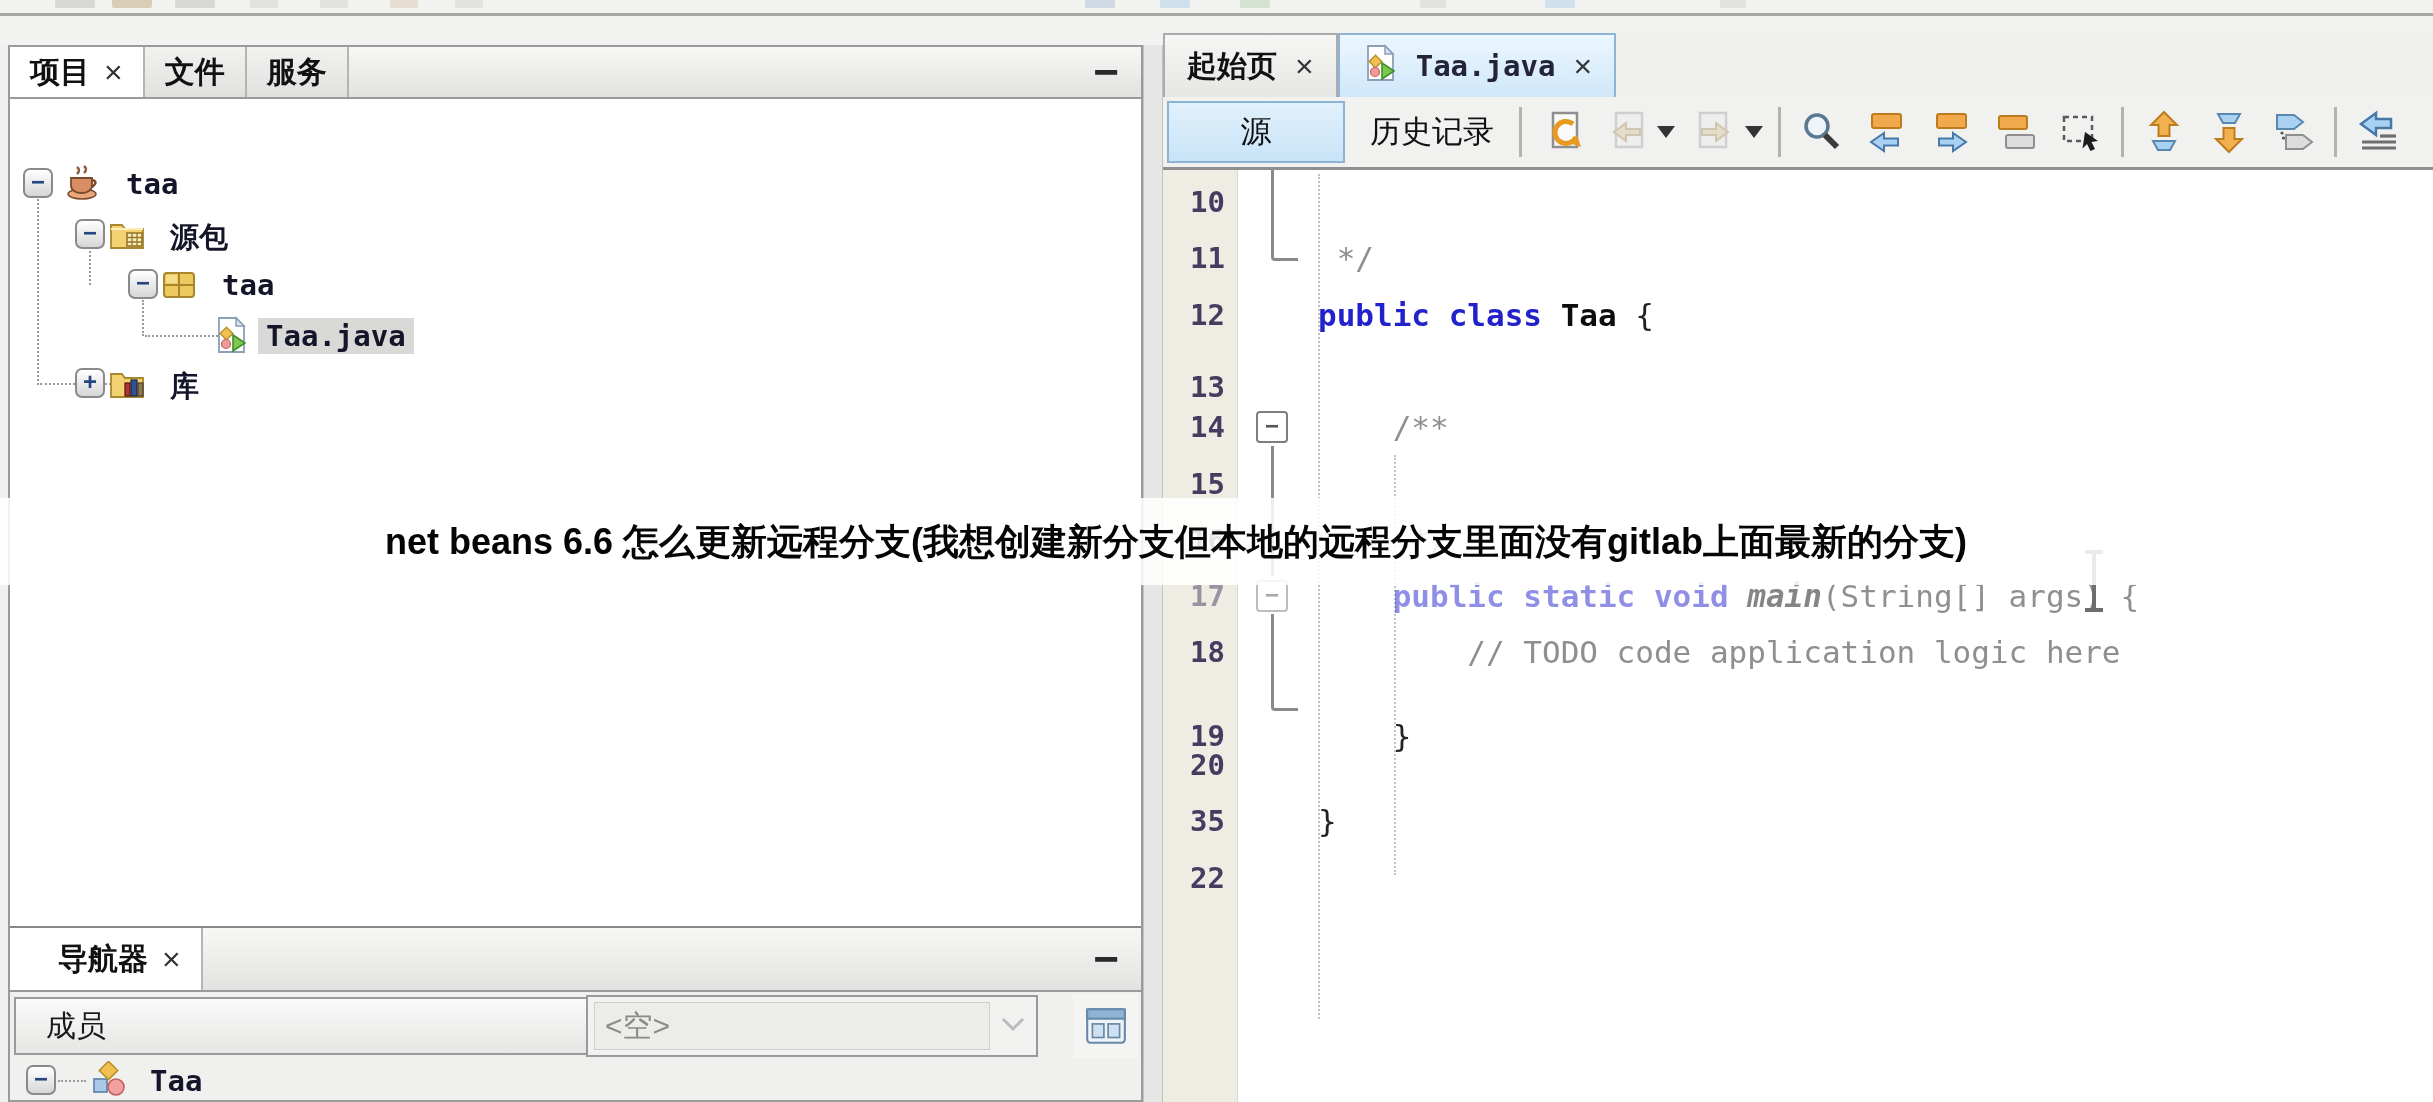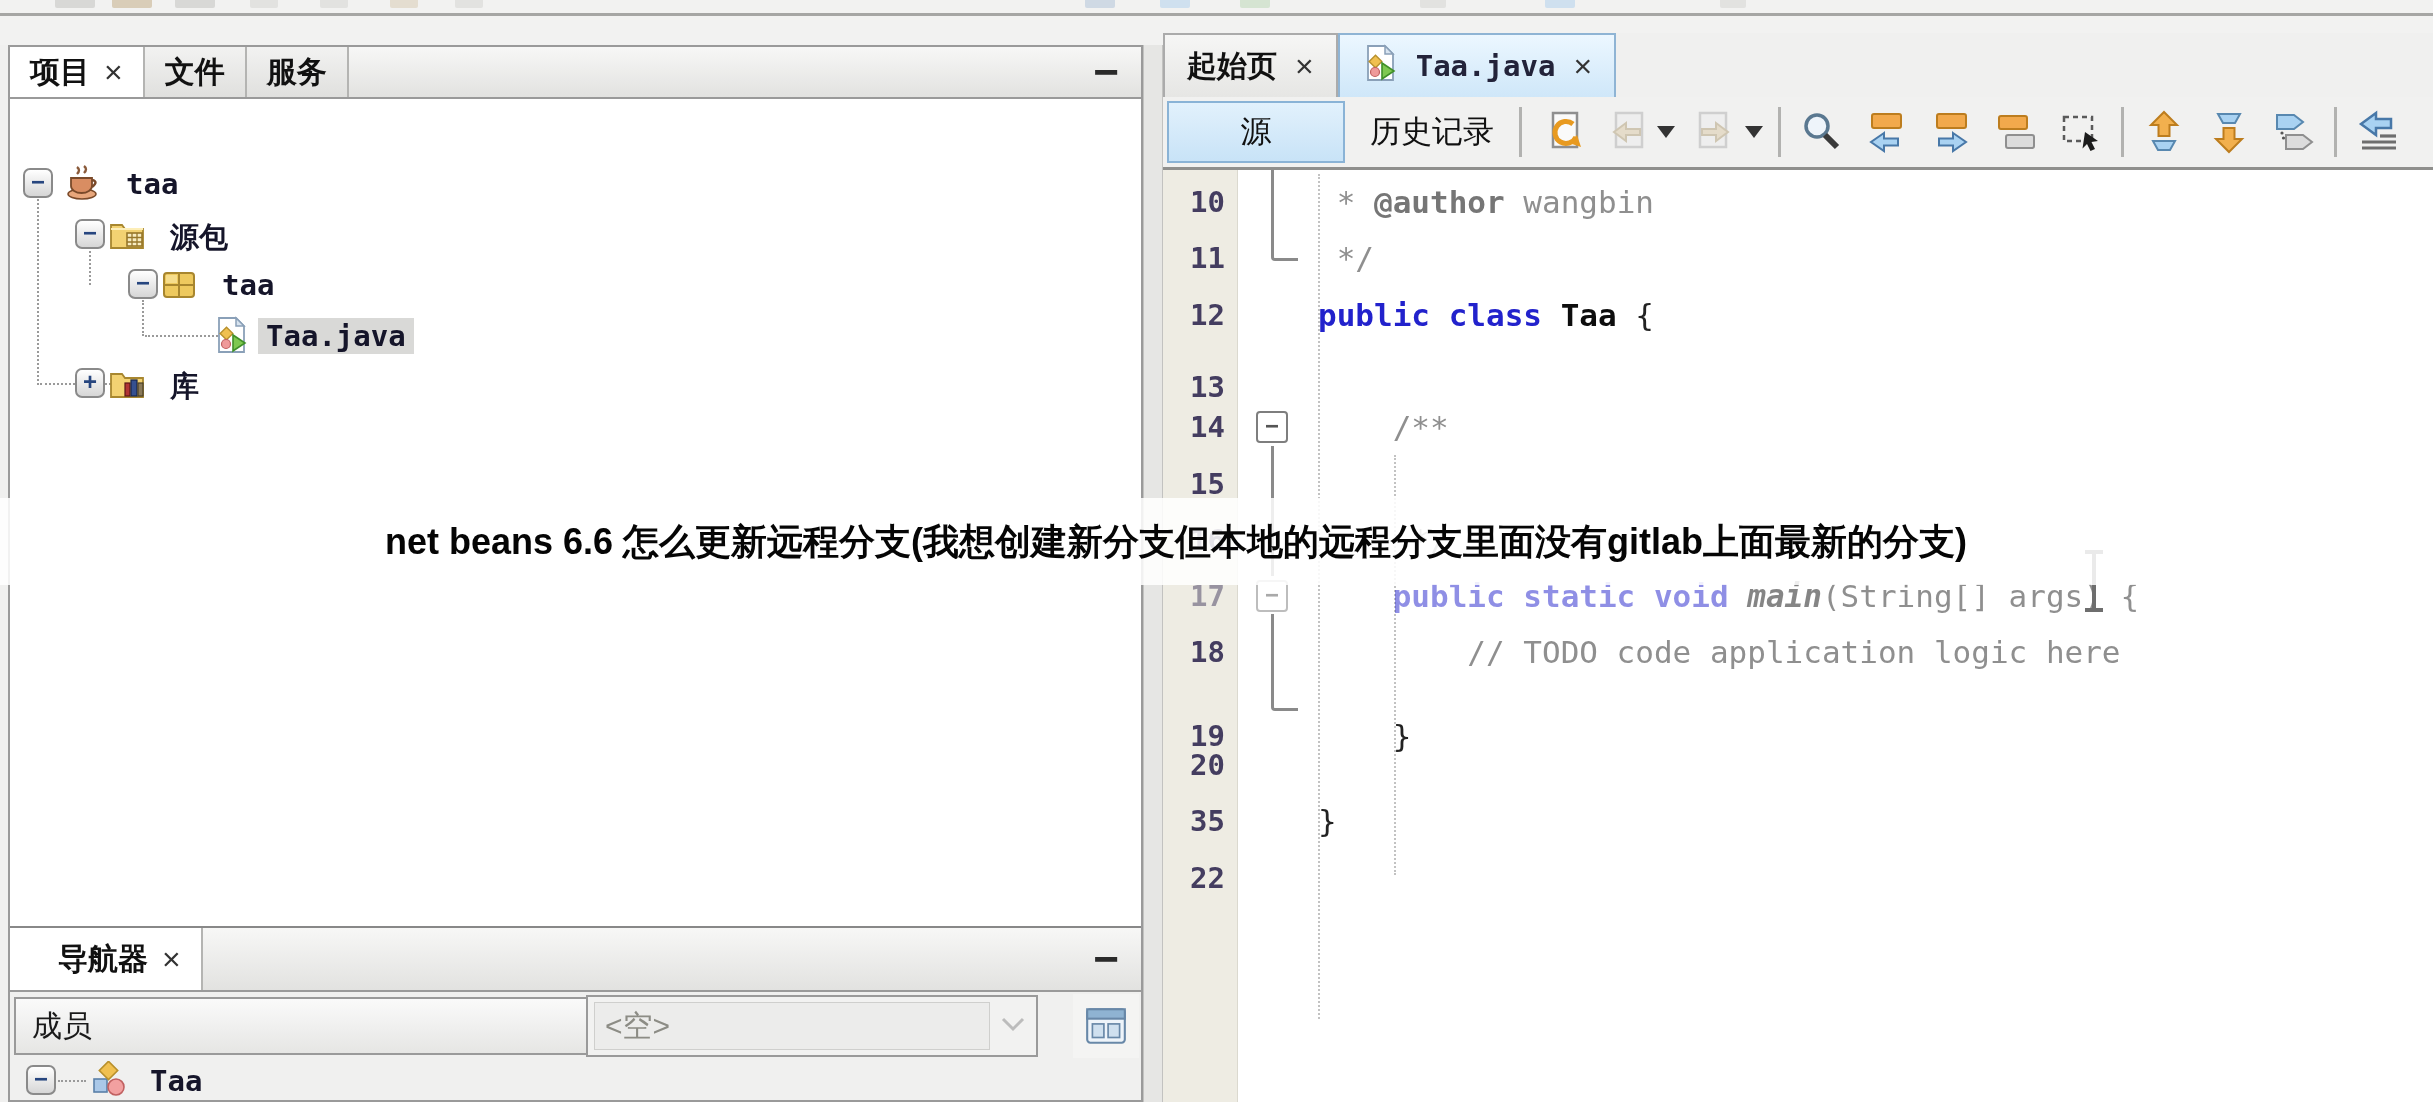--- a/index.html
+++ b/index.html
@@ -187,21 +187,21 @@
 
     <div class="navpanel">
       <div class="tabbar nav-tabbar">
         <div class="ptab active">
           <span>导航器</span>
           <span class="tabx">×</span>
         </div>
         <div class="minbtn">−</div>
       </div>
       <div class="comborow">
-        <div class="combo" style="left:4px;width:674px;">
+        <div class="combo" style="left:4px;width:674px;padding-left:14px;">
           <span class="clabel">成员</span>
           <span class="chev"><svg width="26" height="16" viewBox="0 0 26 16">
                 <polyline points="3,3 13,13 23,3" fill="none" stroke="#555" stroke-width="3"></polyline>
               </svg></span>
         </div>
         <div class="combo2" style="left:576px;width:452px;">
           <span class="field">
               <span class="clabel">&lt;空&gt;</span>
             </span>
           <span class="chev"><svg width="26" height="16" viewBox="0 0 26 16">
@@ -346,21 +346,20 @@
     <div class="ebody">
       <div class="gutter"></div>
       <div class="guide" style="left:155px;top:4px;height:845px;"></div>
       <div class="guide" style="left:231px;top:285px;height:420px;"></div>
       <div class="bracket foot" style="top:0;height:88px;"></div>
       <div class="bracket" style="top:276px;height:130px;"></div>
       <div class="bracket foot" style="top:444px;height:94px;"></div>
       <div id="code-lines">
           <div class="cline" style="top: 4px;">
             <div class="lnum">10</div>
-            <div class="ltext"><span class="sg-cmt"> * </span><span class="sg-tag">@author</span><span class="sg-cmt"> wangbin</span></div>
           </div>
           <div class="cline" style="top: 60.3px;">
             <div class="lnum">11</div>
             <div class="ltext"><span class="sg-cmt"> */</span></div>
           </div>
           <div class="cline" style="top: 116.6px;">
             <div class="lnum">12</div>
             <div class="ltext"><span class="sg-kw">public class </span><span class="sg-cls">Taa </span><span class="sg-pln">{</span></div>
           </div>
           <div class="cline" style="top: 189px;">

